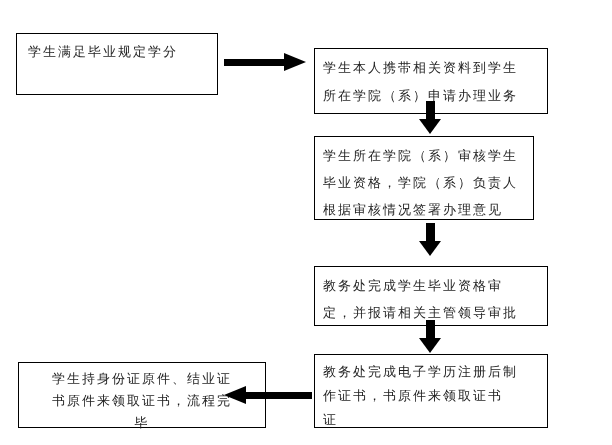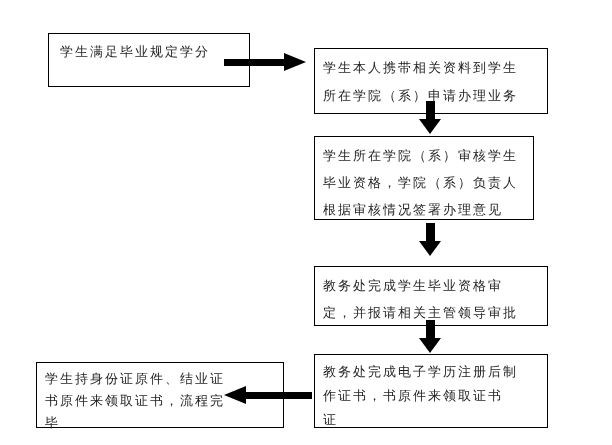--- a/index.html
+++ b/index.html
@@ -19,26 +19,26 @@
     border: 1.5px solid var(--line, #000000);
     background: var(--background, #ffffff);
     color: var(--text, #1f1f1f);
     font-size: 13px;
     letter-spacing: 2px;
     padding: 5px 8px;
   }
   .node .txt { display: block; white-space: pre-line; }
 
   
-  .n1 { left: 16px;  top: 33px;  width: 202px; height: 54px; line-height: 26px; padding-left: 11px; margin-left: 32px; }
+  .n1 { left: 16px;  top: 33px;  width: 202px; height: 62px; line-height: 26px; padding-left: 11px; }
   .n2 { left: 314px; top: 48px;  width: 234px; height: 66px; line-height: 28px; }
   .n3 { left: 314px; top: 136px; width: 220px; height: 84px; line-height: 27px; }
   .n4 { left: 314px; top: 266px; width: 234px; height: 60px; line-height: 27px; }
   .n5 { left: 314px; top: 354px; width: 234px; height: 74px; line-height: 24px; }
-  .n6 { left: 36px;  top: 362px; width: 248px; height: 66px; line-height: 22px; }
+  .n6 { left: 18px;  top: 362px; width: 248px; height: 66px; line-height: 22px; text-align: center; }
 
   
   .arrow { position: absolute; }
   .shaft { position: absolute; background: var(--line, #000000); }
   .head  { position: absolute; width: 0; height: 0; }
   .head-right {
     border-top: 9px solid transparent; border-bottom: 9px solid transparent;
     border-left: 22px solid var(--line, #000000);
   }
   .head-left {

